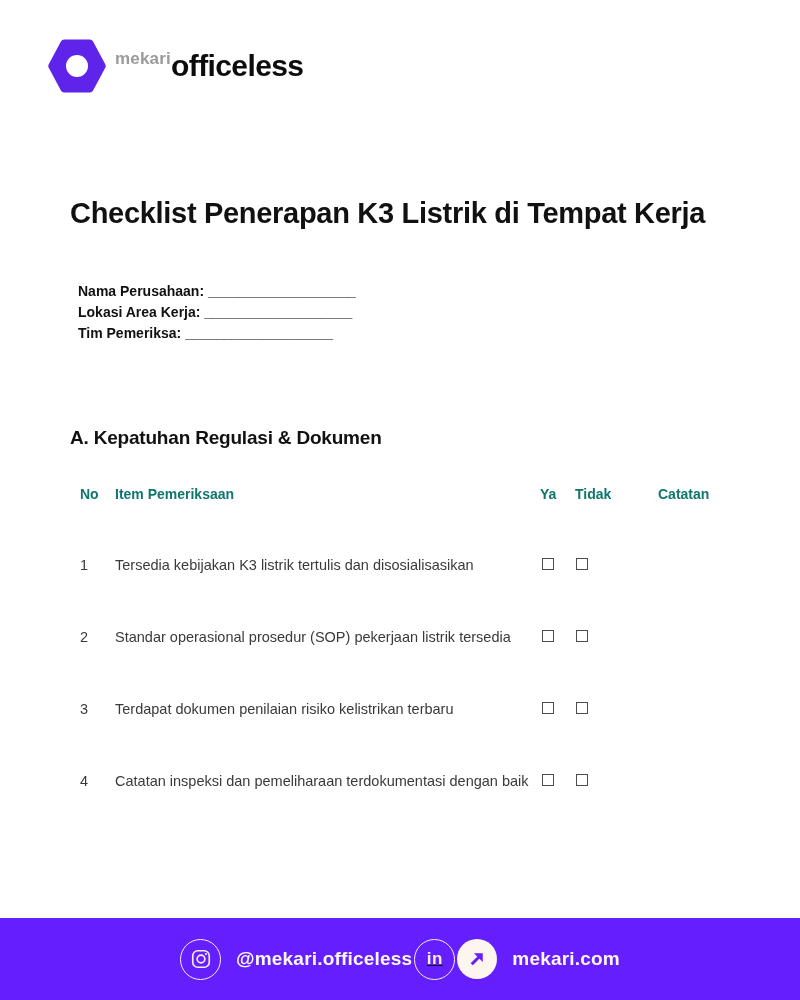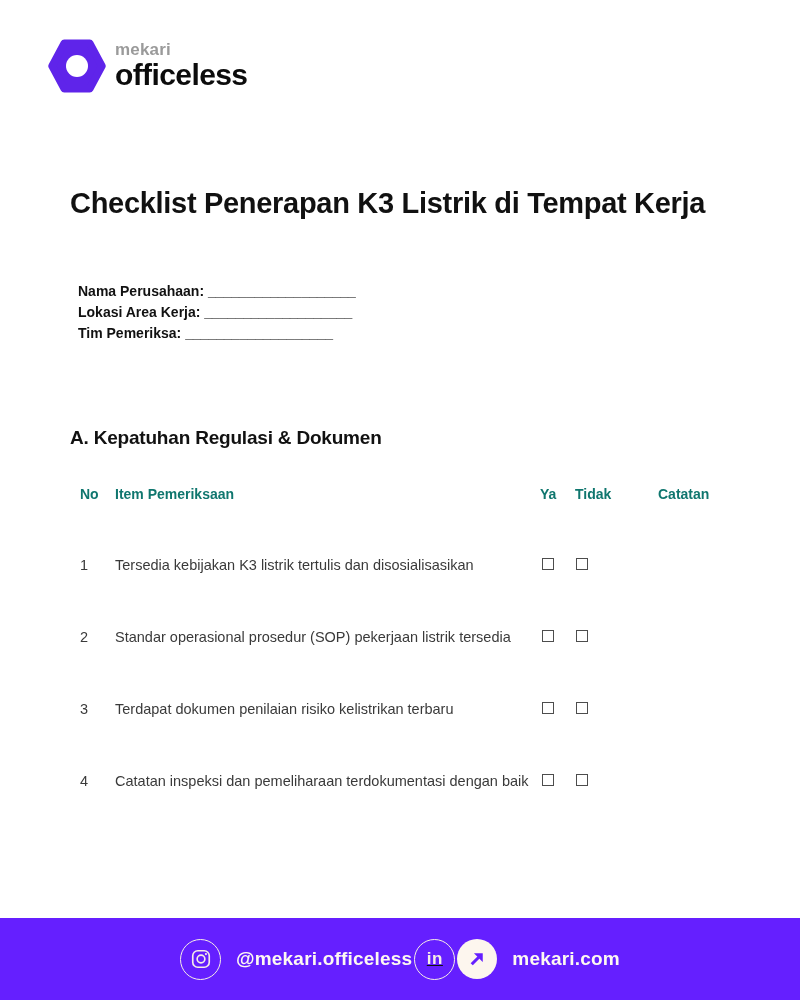--- a/index.html
+++ b/index.html
@@ -9,28 +9,28 @@
     background: #ffffff;
     position: relative;
     overflow: hidden;
     color: #111;
   }
   .page { width: 800px; height: 1000px; position: relative; }
 
   
   .logo { position: absolute; top: 37px; left: 48px; display: flex; align-items: center; }
   .logo-mark { width: 58px; height: 58px; flex: 0 0 auto; }
-  .logo-text { margin-left: 9px; display: flex; flex-direction: column; }
+  .logo-text { margin-left: 9px; display: flex; flex-direction: row; }
   .logo-brand { font-size: 17px; font-weight: bold; color: #9a9a9a; letter-spacing: 0.2px; line-height: 18px; }
   .logo-product { font-size: 30px; font-weight: bold; color: #0c0c0c; letter-spacing: -0.6px; line-height: 32px; }
 
   
   .content { position: absolute; left: 70px; right: 70px; top: 0; }
   .doc-title {
-    position: absolute; top: 182px; left: 0; width: 660px;
+    position: absolute; top: 192px; left: 0; width: 660px;
     font-size: 29px; font-weight: bold; letter-spacing: -0.3px;
     line-height: 43px; color: #111;
   }
   .form-block { position: absolute; top: 281px; left: 8px; }
   .form-line { font-size: 14px; font-weight: bold; line-height: 21px; color: #111; white-space: nowrap; }
   .form-line .blank { font-weight: bold; letter-spacing: 0; }
 
   .section-heading {
     position: absolute; top: 427px; left: 0;
     font-size: 19px; font-weight: bold; letter-spacing: -0.2px; color: #111;

